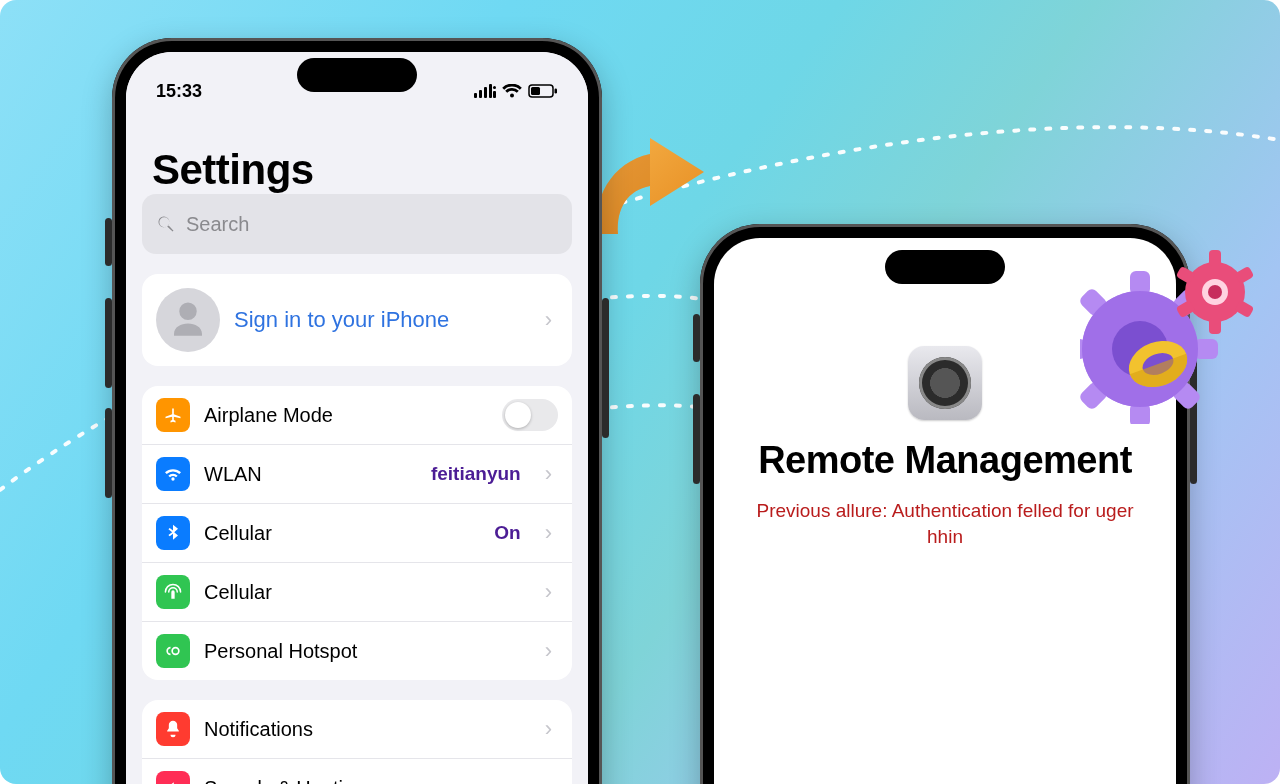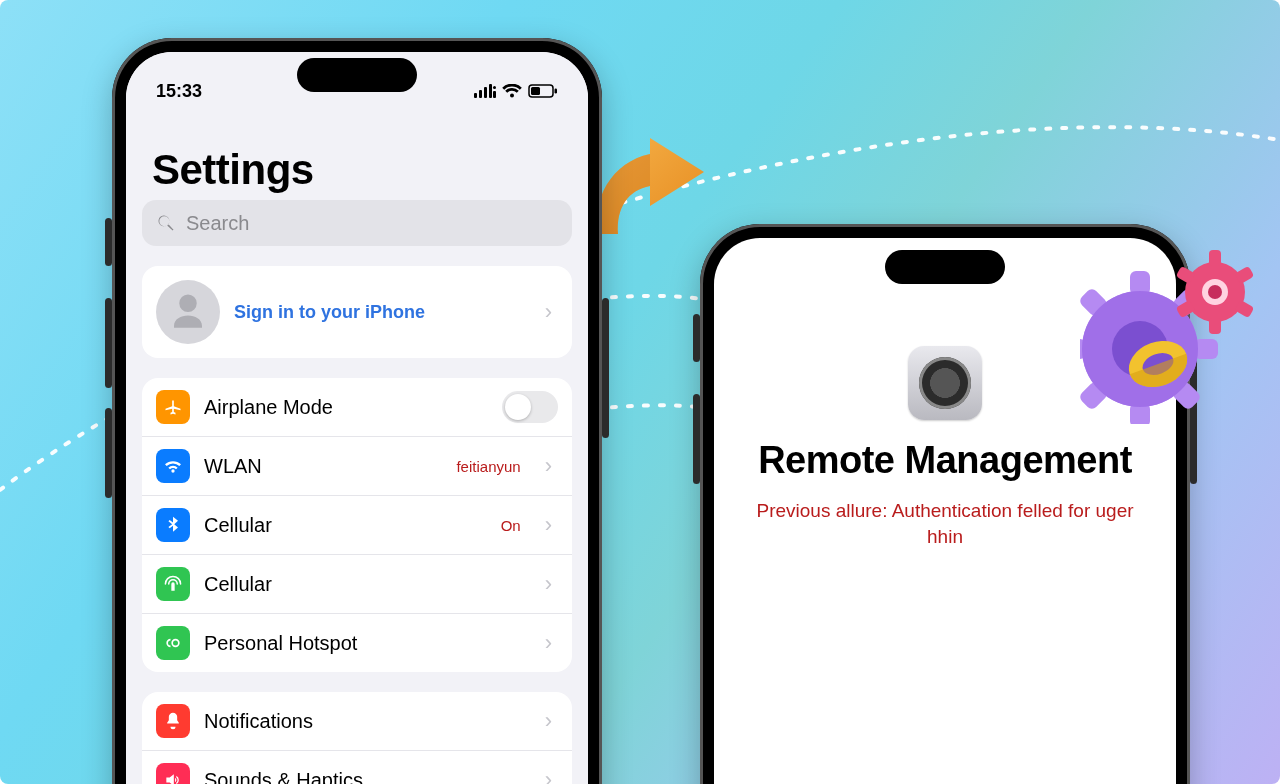--- a/index.html
+++ b/index.html
@@ -3,21 +3,21 @@
 <meta charset="utf-8">
 <style>
   * { box-sizing: border-box; margin: 0; padding: 0; }
   body {
     font-family: -apple-system, BlinkMacSystemFont, "Segoe UI", Helvetica, Arial, sans-serif;
     width: 1280px; height: 784px; overflow: hidden; position: relative;
     background: #fff;
   }
   .canvas {
     position: absolute; inset: 0;
-    border-radius: 8px;
+    border-radius: 16px;
     background: linear-gradient(125deg, #8de0f7 0%, #6fd9f3 28%, #6ed7e7 46%, #7fd4d8 60%, #a3c5f3 80%, #bdb1f4 100%);
     overflow: hidden;
   }
 
   
   .dotted-path { position: absolute; inset: 0; pointer-events: none; }
   .dotted-path path { fill: none; stroke: #fff; stroke-width: 4; stroke-dasharray: 4 12; stroke-linecap: round; opacity: .95; }
 
   
   .phone {
@@ -55,55 +55,55 @@
     height: 60px; display: flex; align-items: center; justify-content: space-between;
     padding: 18px 30px 0 30px; font-size: 18px; font-weight: 600; color:#000;
     background: #f2f2f7;
   }
   .status-icons { display:flex; align-items:center; gap:6px; }
   .status-icons svg { display:block; }
 
   .settings-body { padding: 6px 16px 0 16px; }
   .title {
     font-size: 42px; font-weight: 800; letter-spacing: -.5px; color:#000;
-    padding: 28px 10px 6px 10px;
+    padding: 28px 10px 0 10px;
   }
   .searchbox {
     display:flex; align-items:center; gap:10px;
-    background:#e3e3e8; border-radius: 14px; height:46px; padding:0 14px;
+    background:#e3e3e8; border-radius: 14px; height:60px; padding:0 14px;
     color:#8a8a8e; font-size:20px;
   }
   .searchbox svg { flex:0 0 auto; }
 
   .card {
     background:#fff; border-radius:16px; margin-top:20px; overflow:hidden;
   }
   .signin {
     display:flex; align-items:center; gap:14px; padding:14px 14px;
   }
   .avatar {
     width:64px; height:64px; border-radius:50%; background:#d6d6db;
     display:flex; align-items:center; justify-content:center; flex:0 0 auto;
   }
   .avatar svg { width:42px; height:42px; fill:#aeaeb4; }
-  .signin .txt .main { color:#2f73e0; font-size:18px; font-weight:700; }
+  .signin .txt .main { color:#2f73e0; font-size:22px; font-weight:400; }
   .signin .txt .sub  { color:#3a3a3c; font-size:15px; margin-top:2px; }
   .chev { margin-left:auto; color:#c6c6cc; font-size:22px; padding-right:6px; }
 
   .row {
     display:flex; align-items:center; gap:14px; padding:12px 14px;
     border-top:1px solid #e5e5ea;
   }
   .row:first-child { border-top:none; }
   .row .icon {
     width:34px; height:34px; border-radius:8px; flex:0 0 auto;
     display:flex; align-items:center; justify-content:center;
   }
   .row .label { font-size:20px; color:#000; }
-  .row .value { margin-left:auto; color:#b91c1c; font-size:15px; }
+  .row .value { margin-left:auto; color:#4c1d95; font-size:19px;font-weight:bold; }
   .row .chev  { margin-left:10px; }
   .toggle {
     margin-left:auto; width:56px; height:32px; border-radius:16px; background:#e9e9eb;
     position:relative;
   }
   .toggle::after{
     content:""; position:absolute; left:3px; top:3px; width:26px; height:26px;
     background:#fff; border-radius:50%; box-shadow:0 1px 3px rgba(0,0,0,.25);
   }
 

